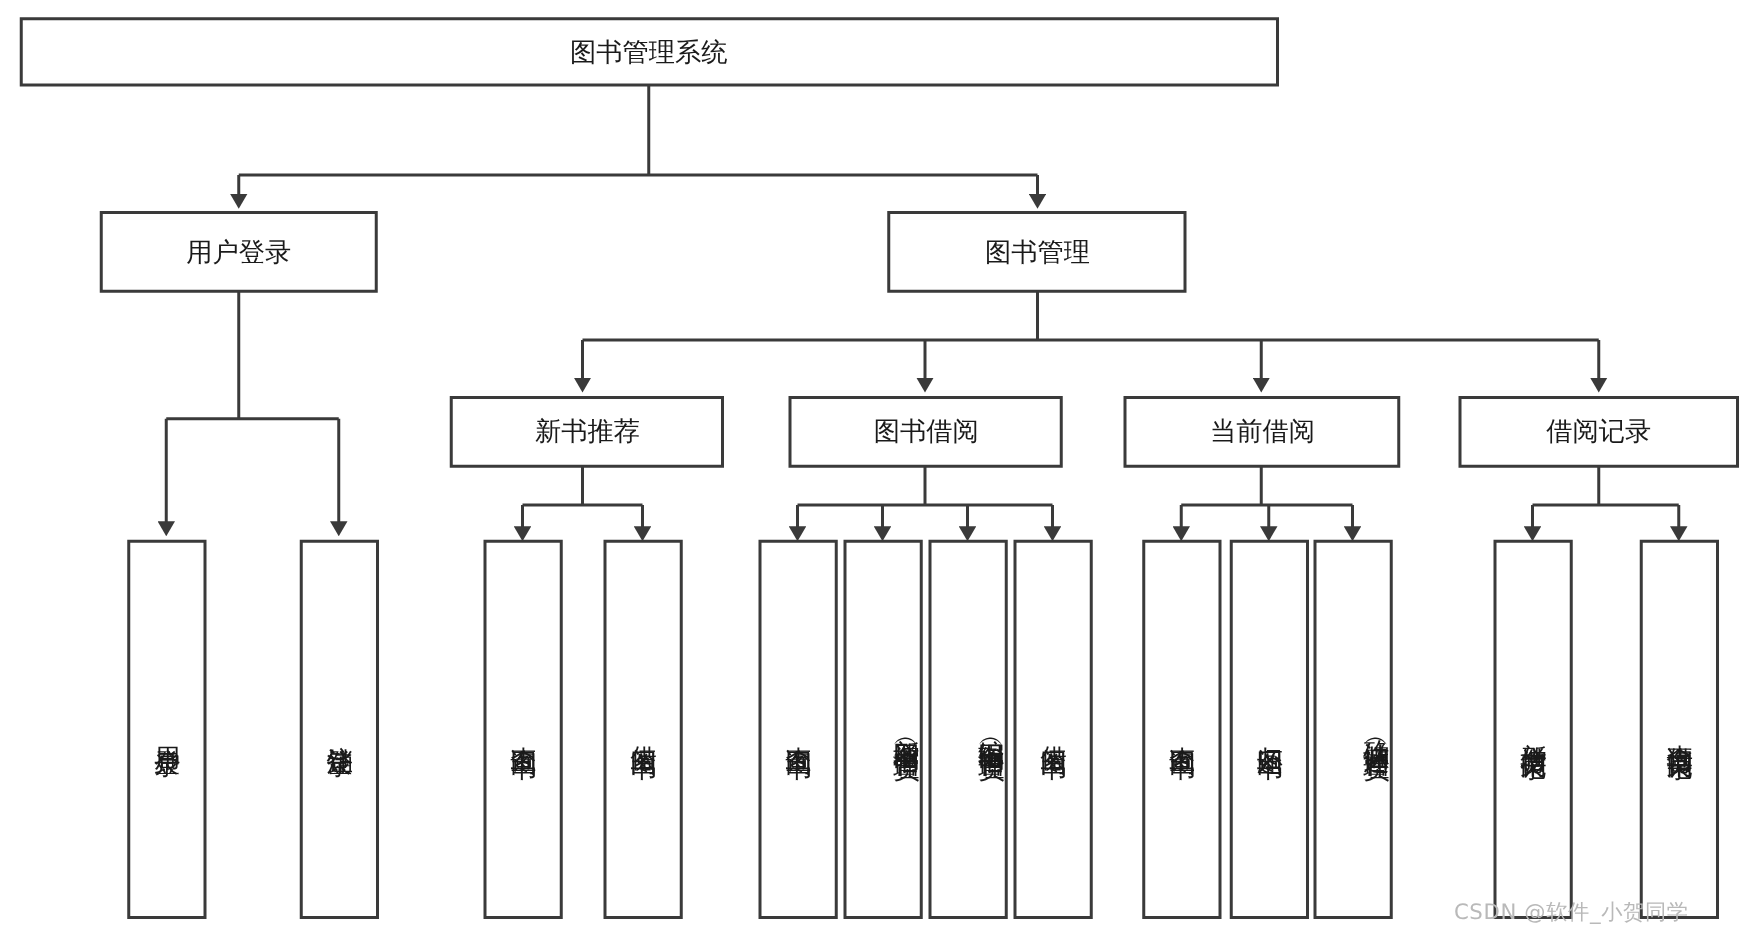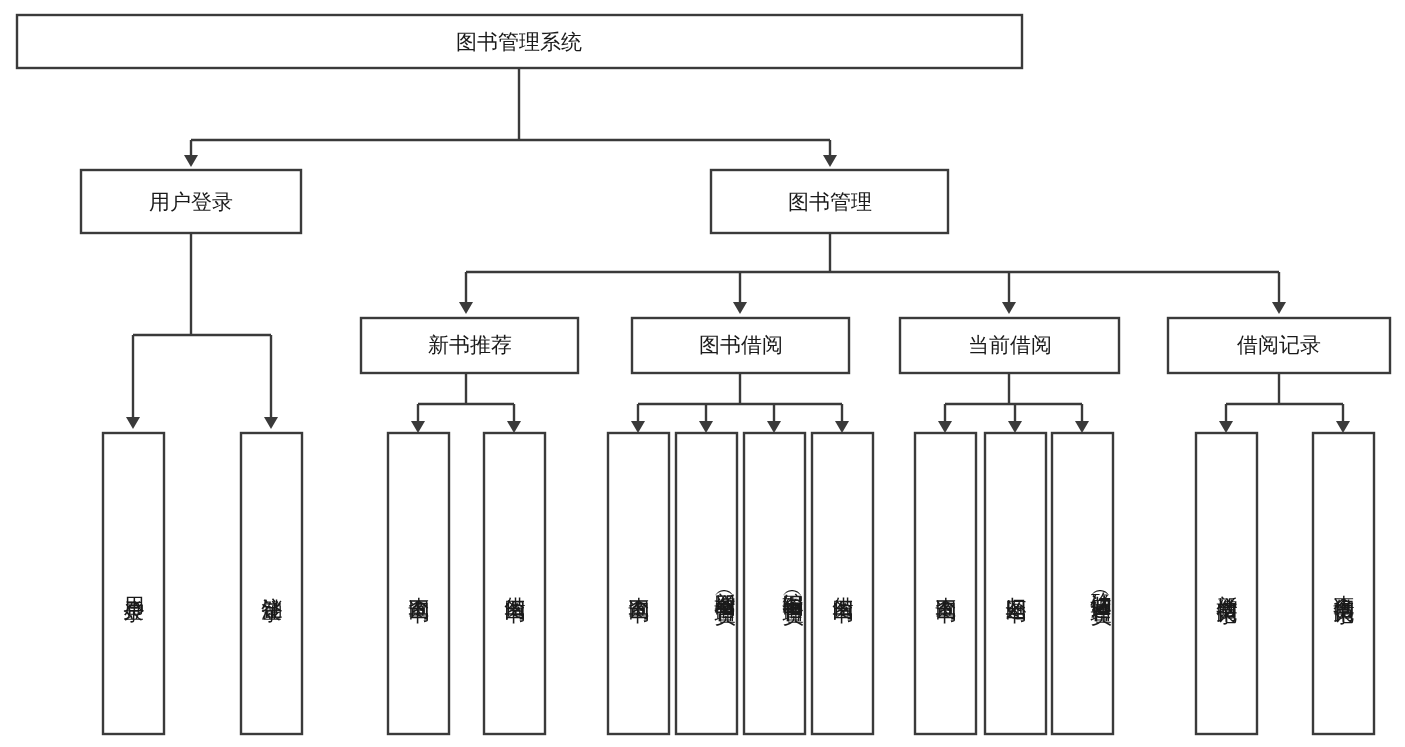--- a/index.html
+++ b/index.html
@@ -192,14 +192,15 @@
   <div class="vlabel" style="left:744px; top:433px; width:61px; height:301px; display:flex; align-items:flex-start; justify-content:center;">编辑图书（管理员）</div>
   <div class="vlabel" style="left:812px; top:433px; width:61px; height:301px; display:flex; align-items:center; justify-content:center;">借阅图书</div>
 
   <div class="vlabel" style="left:915px; top:433px; width:61px; height:301px; display:flex; align-items:center; justify-content:center;">查询图书</div>
   <div class="vlabel" style="left:985px; top:433px; width:61px; height:301px; display:flex; align-items:center; justify-content:center;">归还图书</div>
   <div class="vlabel" style="left:1052px; top:433px; width:61px; height:301px; display:flex; align-items:flex-start; justify-content:center;">确认归还（管理员）</div>
 
   <div class="vlabel" style="left:1196px; top:433px; width:61px; height:301px; display:flex; align-items:center; justify-content:center;">新增借阅记录</div>
   <div class="vlabel" style="left:1313px; top:433px; width:61px; height:301px; display:flex; align-items:center; justify-content:center;">查询借阅记录</div>
 
+  <div class="watermark">CSDN @软件_小贺同学</div>
 
 </div>
 
 </body></html>

